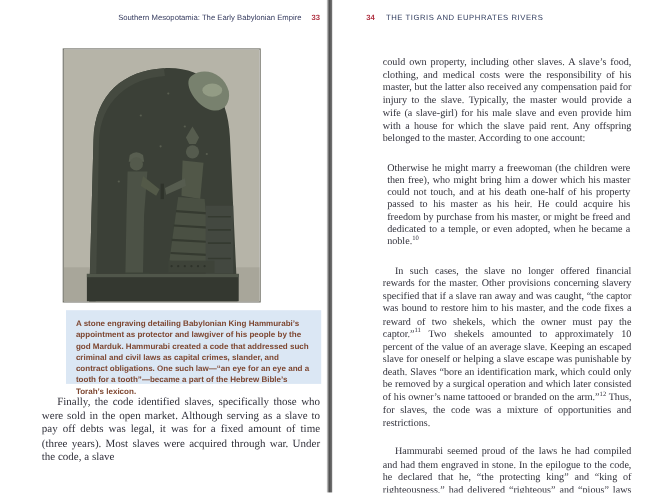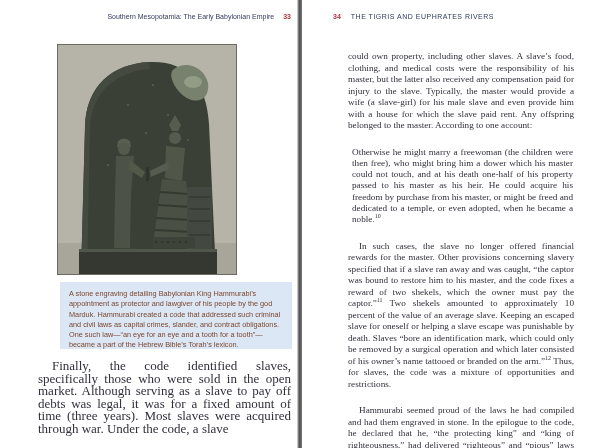--- a/index.html
+++ b/index.html
@@ -14,25 +14,25 @@
   .header-right{position:absolute;top:13px;left:333px;font-family:"Liberation Sans",sans-serif;
                 font-size:7px;color:#2e3a5c;letter-spacing:0.5px;}
   .header-right .pagenum{color:#b03343;font-weight:bold;margin-right:10px;letter-spacing:0;}
   
   .photo{position:absolute;left:57px;top:44px;width:178px;height:229px;border:1px solid #6a6a60;
          box-sizing:content-box;}
   .photo svg{display:block;}
   
   .caption-box{position:absolute;left:60px;top:282px;width:232px;height:67px;background:#dbe7f4;
                box-sizing:border-box;padding:7px 9px 0 9px;}
-  .caption{margin:0;font-family:"Liberation Sans",sans-serif;font-weight:normal;
+  .caption{margin:0;font-family:"Liberation Sans",sans-serif;font-weight:bold;
            font-size:7.3px;line-height:10.3px;color:#7d4630;text-align:left;}
   
   .body-left{position:absolute;left:38px;top:360px;width:253px;margin:0;
-             font-size:13px;line-height:12.6px;text-align:justify;text-indent:14px;}
+             font-size:10px;line-height:12.6px;text-align:justify;text-indent:14px;}
   
   .body-right{position:absolute;left:333px;top:36px;width:256px;
               font-size:9.2px;line-height:11.5px;text-align:justify;}
   .body-right p{margin:15px;}
   .body-right p.indent{text-indent:11px;}
   .body-right p.quote{margin:8px 16px 8px 19px;line-height:11.3px;}
   sup{font-size:6px;line-height:0;vertical-align:super;}
 </style>
 </head>
 <body>

